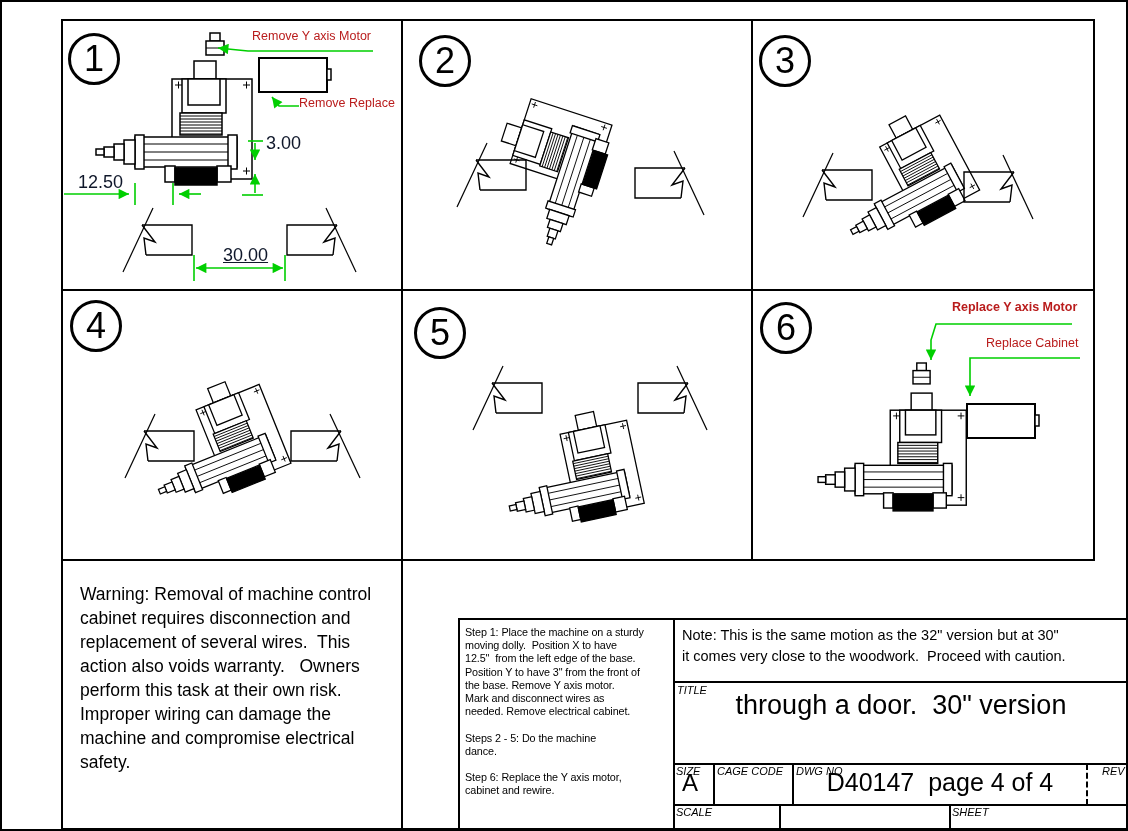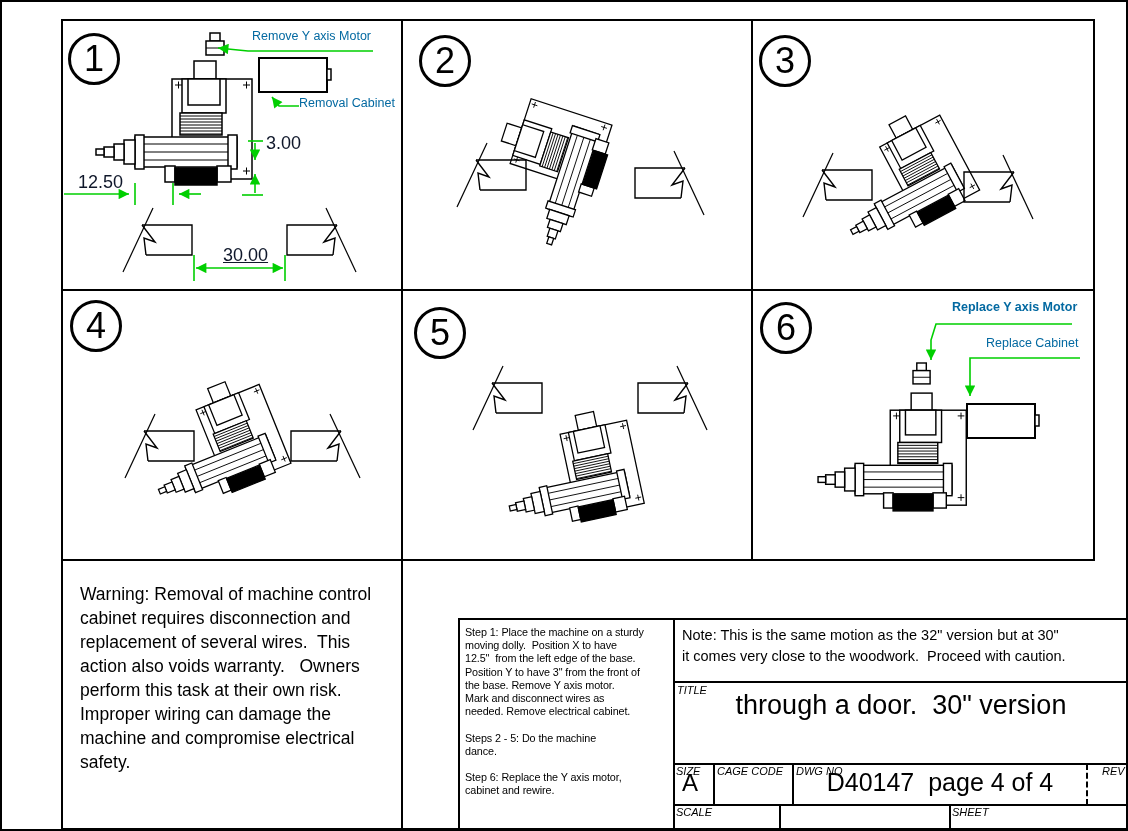--- a/index.html
+++ b/index.html
@@ -5,21 +5,21 @@
   html,body{margin:0;padding:0;background:#fff;}
   .sheet{position:relative;width:1128px;height:831px;background:#fff;
          border:2px solid #000;box-sizing:border-box;overflow:hidden;
          font-family:"Liberation Sans",sans-serif;color:#000;}
   .ln{position:absolute;background:#000;}
   .dashv{position:absolute;width:0;border-left:2px dashed #000;}
   svg.canvas{position:absolute;left:0;top:0;pointer-events:none;}
   .pnum{position:absolute;width:46px;height:46px;border:3px solid #000;border-radius:50%;
         display:flex;align-items:center;justify-content:center;
         font-size:36px;line-height:1;background:#fff;}
-  .glabel{position:absolute;color:#0369a1;font-size:12.5px;white-space:pre;}
+  .glabel{position:absolute;color:#b91c1c;font-size:12.5px;white-space:pre;}
   .gdim{position:absolute;color:#0f172a;font-size:18px;white-space:pre;}
   .warning{position:absolute;left:78px;top:580px;font-size:17.5px;line-height:24px;}
   .warning div{white-space:pre;min-height:24px;}
   .steps{position:absolute;left:463px;top:624px;font-size:10.8px;line-height:13.2px;letter-spacing:-0.1px;}
   .steps div{white-space:pre;min-height:13.2px;}
   .note{position:absolute;left:680px;top:623px;font-size:14.5px;line-height:21px;}
   .note div{white-space:pre;min-height:21px;}
   .tlabel{position:absolute;font-size:11px;white-space:pre;font-style:italic;}
   .title-big{position:absolute;left:672px;top:686px;width:454px;text-align:center;
              font-size:27px;line-height:35px;}
@@ -167,21 +167,21 @@
       <span>4</span>
     </div>
   <div class="pnum" style="left:412px;top:305px;">
       <span>5</span>
     </div>
   <div class="pnum" style="left:758px;top:300px;">
       <span>6</span>
     </div>
 
   <div class="glabel" style="left:250px;top:27px;">Remove Y axis Motor</div>
-  <div class="glabel" style="left:297px;top:94px;">Removal Cabinet</div>
+  <div class="glabel" style="left:297px;top:94px;">Remove Replace</div>
   <div class="gdim" style="left:264px;top:131px;">3.00</div>
   <div class="gdim" style="left:76px;top:170px;">12.50</div>
   <div class="gdim" style="left:221px;top:243px;text-decoration:underline;">30.00</div>
   <div class="glabel" style="left:950px;top:298px;font-weight:bold;">Replace Y axis Motor</div>
   <div class="glabel" style="left:984px;top:334px;">Replace Cabinet</div>
 
   <div class="warning">
       <div>Warning: Removal of machine control</div>
       <div>cabinet requires disconnection and</div>
       <div>replacement of several wires.  This</div>

